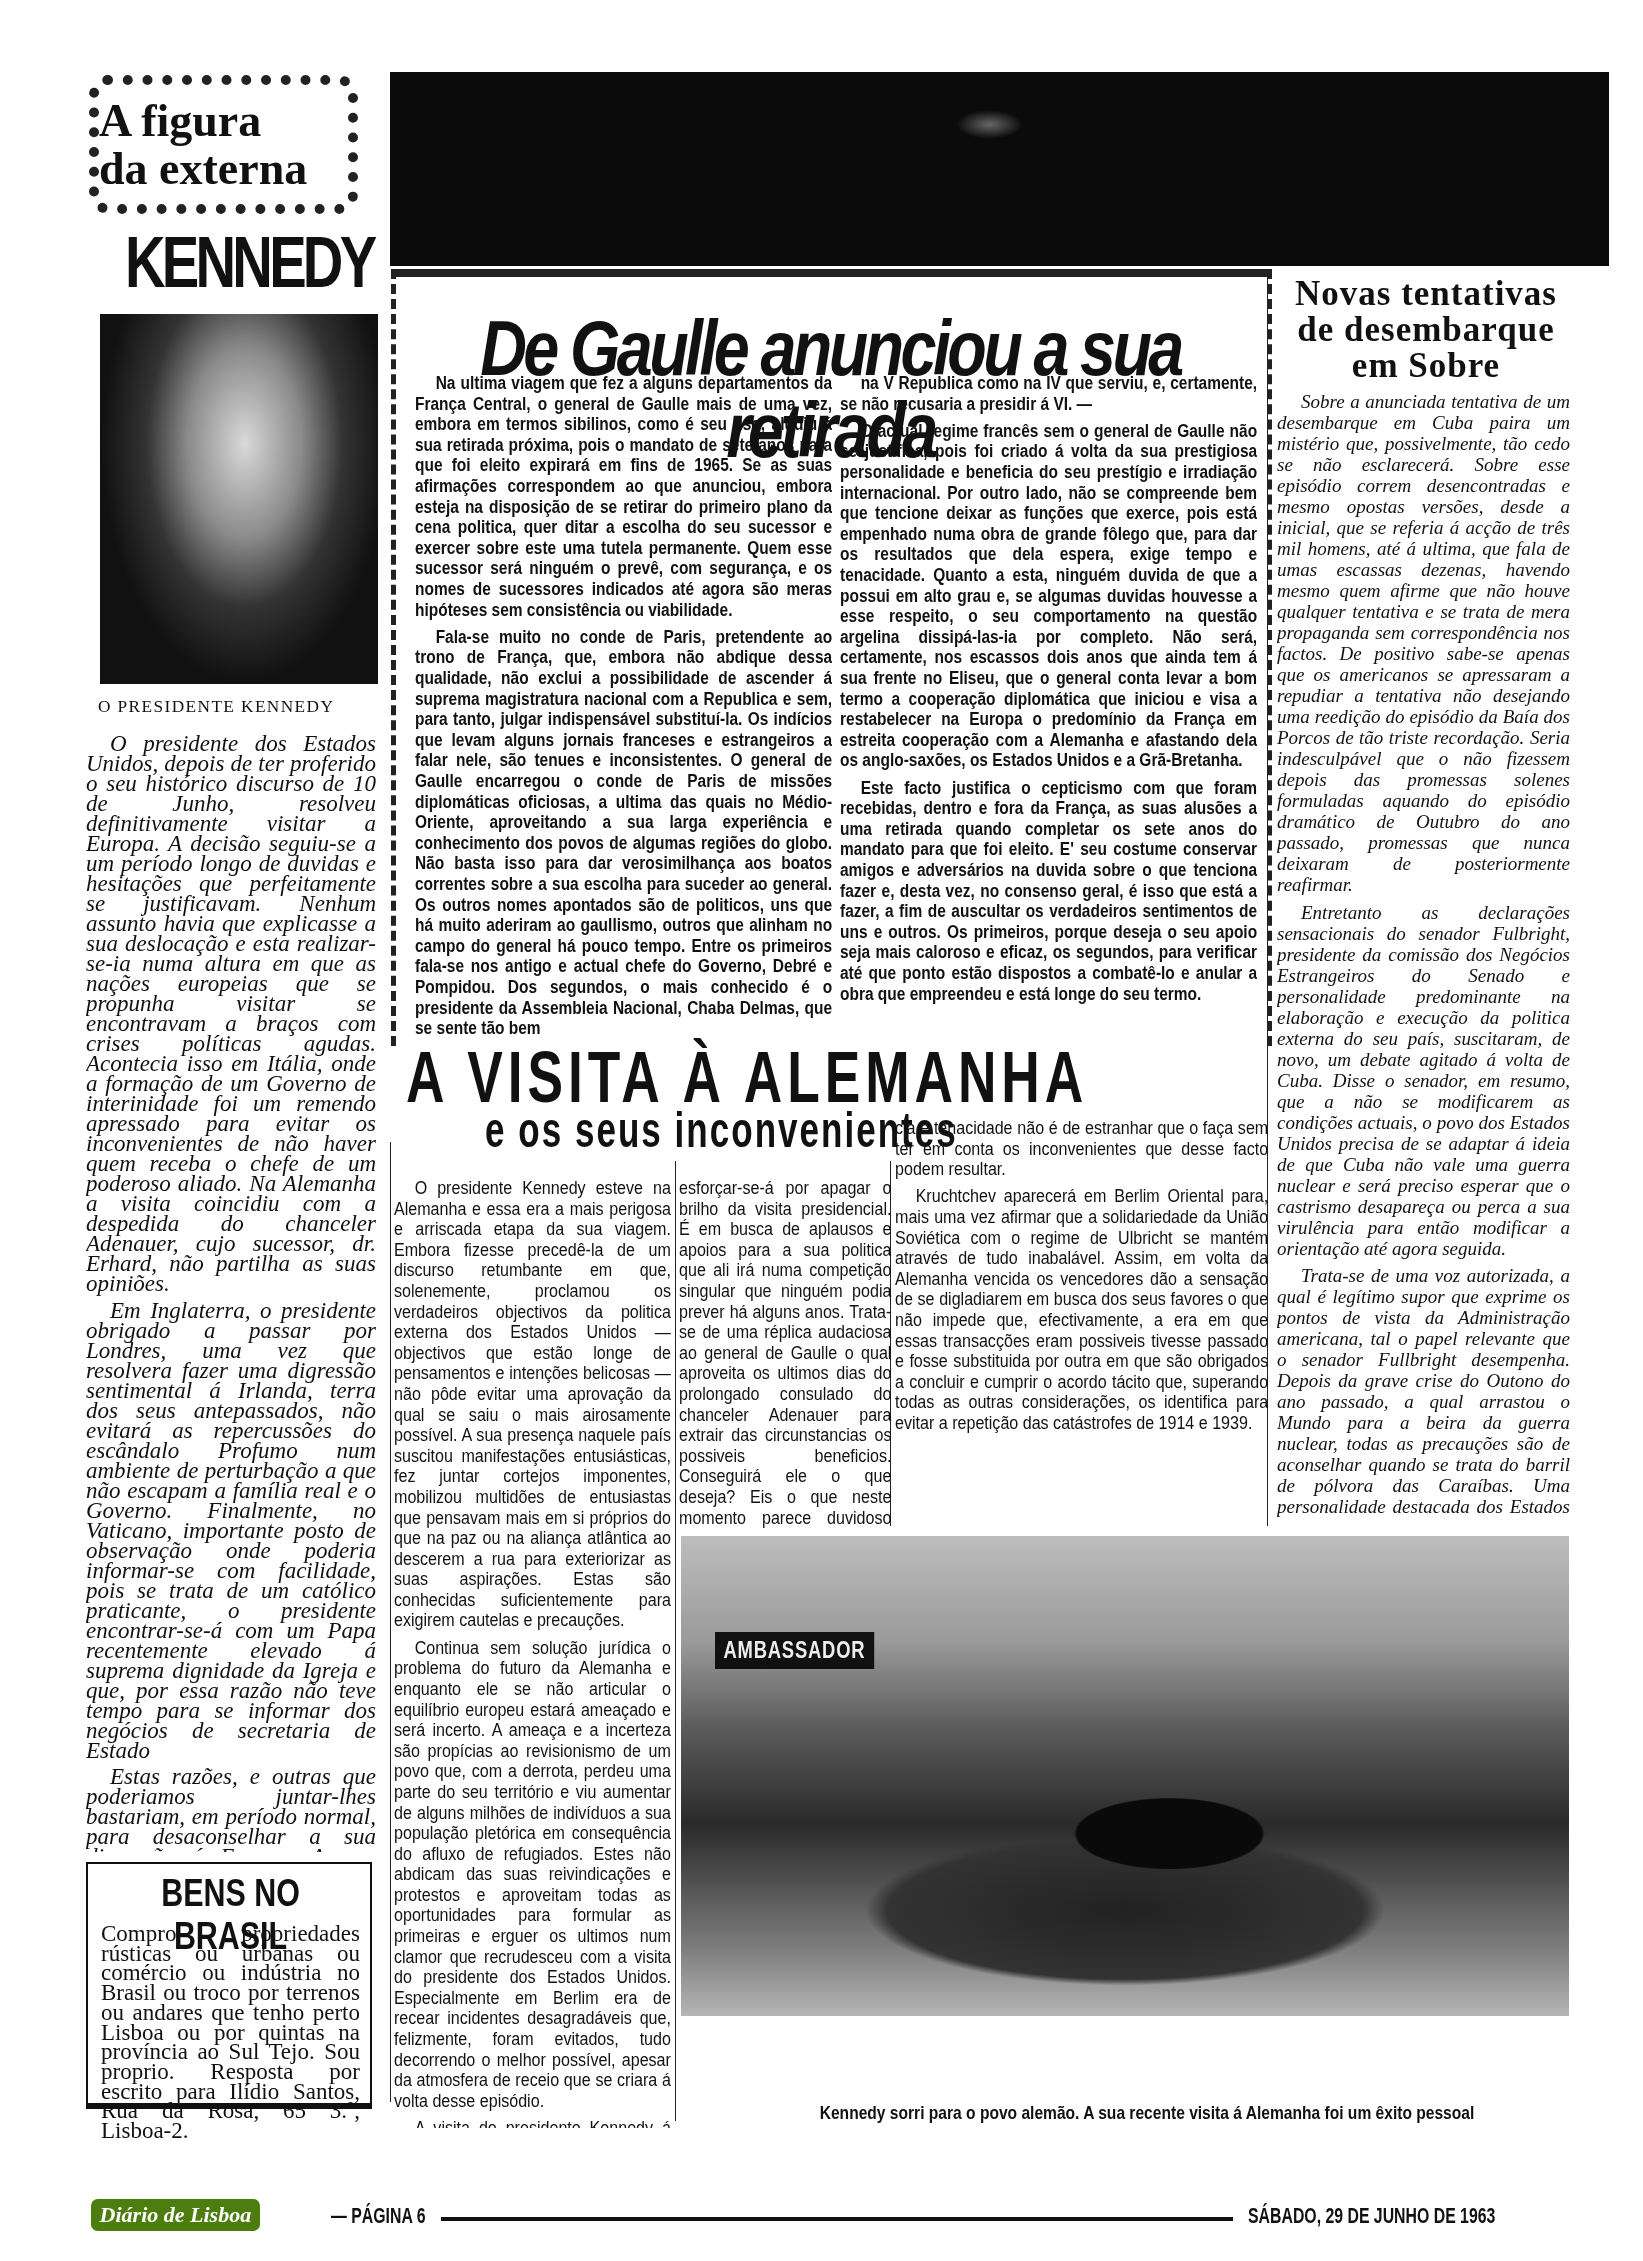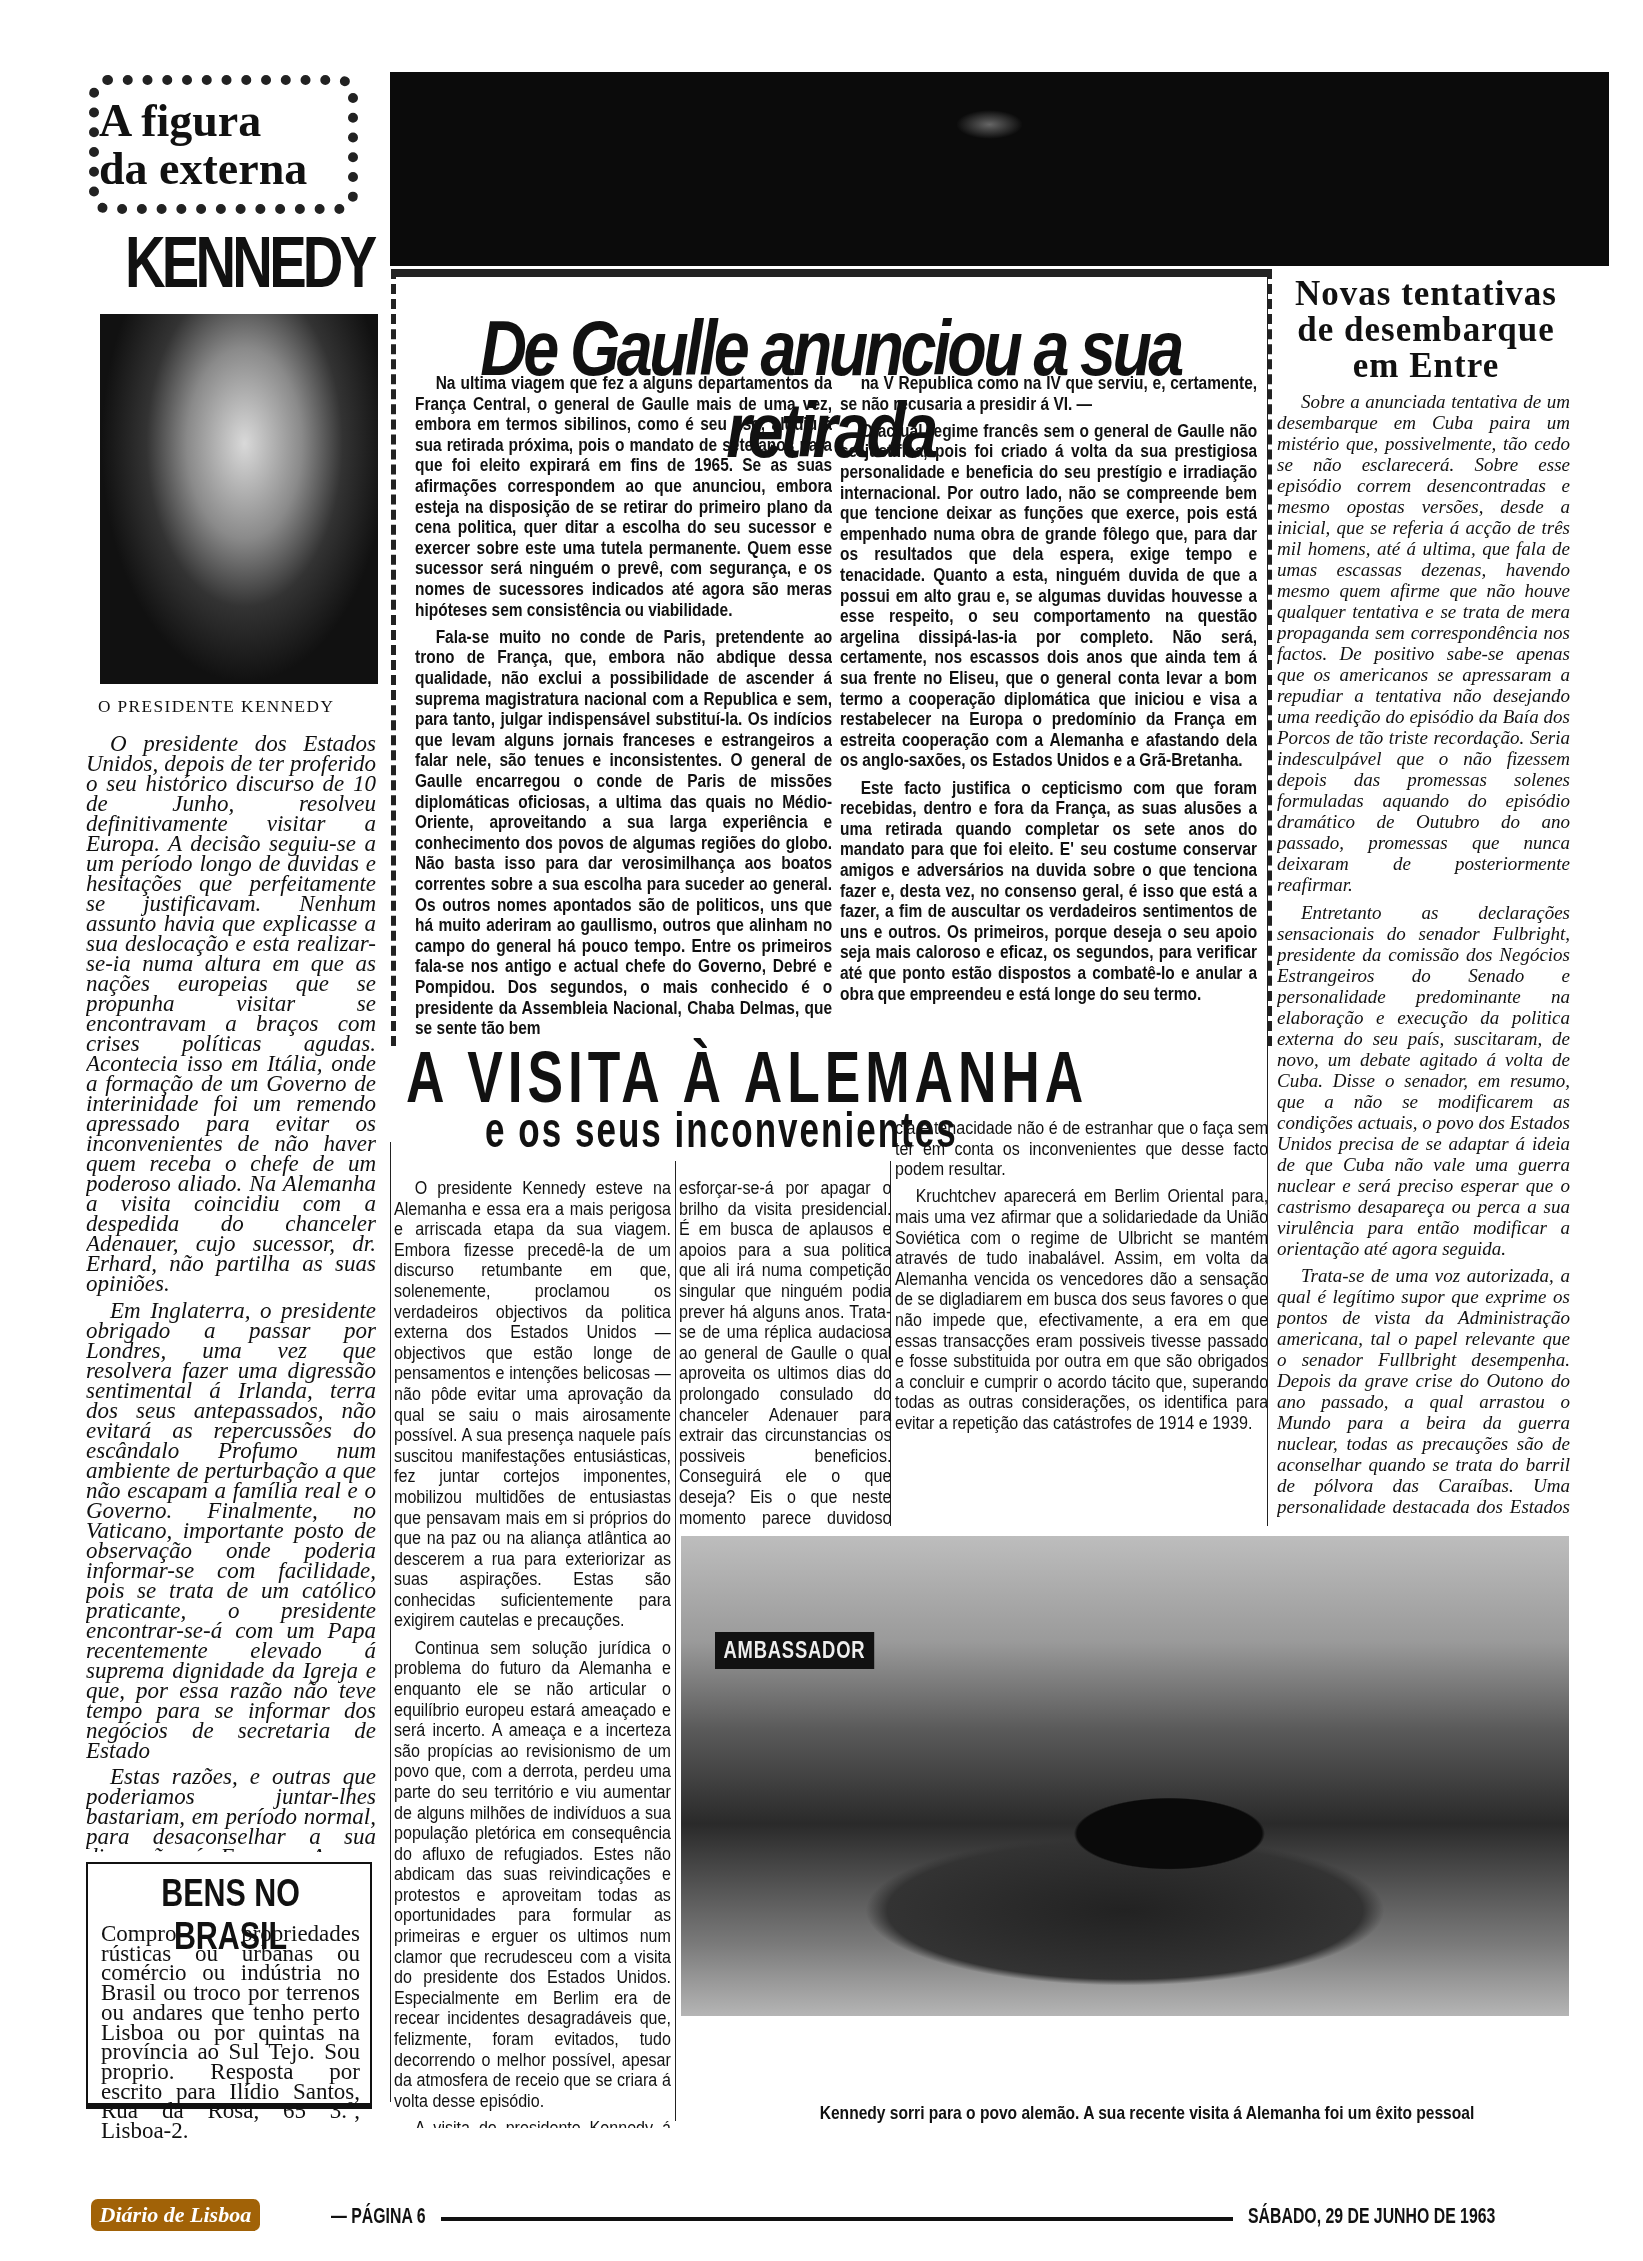--- a/index.html
+++ b/index.html
@@ -32,21 +32,21 @@
   #car-photo{left:681px;top:1536px;width:888px;height:480px;background:
      radial-gradient(ellipse 154px 58px at 55% 62%,#0a0a0a 0,#0a0a0a 60%,transparent 62%),
      radial-gradient(ellipse 432px 125px at 50% 78%,#222 0,#333 55%,transparent 60%),
      linear-gradient(180deg,#bdbdbd 0,#9a9a9a 22%,#5b5b5b 40%,#2a2a2a 60%,#7a7a7a 85%,#b5b5b5 100%);}
   #ambassador{left:715px;top:1632px;padding:4.8px 10.6px;background:#111;color:#eee;font-family:"Liberation Sans",sans-serif;font-weight:bold;font-size:23px;letter-spacing:1px;transform:scaleX(0.8);transform-origin:left;}
   #car-caption{left:739px;top:2102px;width:816px;text-align:center;font-family:"Liberation Sans",sans-serif;font-weight:bold;font-size:19px;transform:scaleX(0.82);transform-origin:center;}
   
   #bens-box{left:86px;top:1862px;width:286px;height:247px;border:2.9px solid #111;border-bottom:6.7px solid #111;box-sizing:border-box;}
   #bens-title{left:96px;top:1871px;width:269px;text-align:center;font-family:"Liberation Sans",sans-serif;font-weight:bold;font-size:39px;letter-spacing:0;transform:scaleX(0.78);transform-origin:center;line-height:43px;}
   #bens-text{left:101px;top:1924px;width:259px;font-weight:normal;font-size:23px;line-height:19.7px;}
-  #masthead{left:91px;top:2199px;padding:2.9px 8.6px;background:#a16207;color:#fff;border-radius:6.7px;font-family:"Liberation Serif",serif;font-weight:bold;font-style:italic;font-size:22px;}
+  #masthead{left:91px;top:2199px;padding:2.9px 8.6px;background:#4d7c0f;color:#fff;border-radius:6.7px;font-family:"Liberation Serif",serif;font-weight:bold;font-style:italic;font-size:22px;}
   #footer-page{left:331px;top:2203px;font-family:"Liberation Sans",sans-serif;font-weight:bold;font-size:22px;transform:scaleX(0.72);transform-origin:left;}
   #footer-rule{left:441px;top:2217px;width:792px;height:3.8px;background:#111;}
   #footer-date{left:1248px;top:2203px;font-family:"Liberation Sans",sans-serif;font-weight:bold;font-size:22px;transform:scaleX(0.72);transform-origin:left;white-space:nowrap;}
   p{margin:0 0 6.7px 0;text-indent:24px;}
 </style>
 </head>
 <body>
 
 <div id="figura-box" class="abs">
   <span>A figura</span>
@@ -76,21 +76,21 @@
 </div>
 <div class="abs dgcol just" style="left:840px;top:373px;width:485px;height:662px;overflow:hidden;">
   <p>na V Republica como na IV que serviu, e, certamente, se não recusaria a presidir á VI. —</p>
   <p>O actual regime francês sem o general de Gaulle não se justifica, pois foi criado á volta da sua prestigiosa personalidade e beneficia do seu prestígio e irradiação internacional. Por outro lado, não se compreende bem que tencione deixar as funções que exerce, pois está empenhado numa obra de grande fôlego que, para dar os resultados que dela espera, exige tempo e tenacidade. Quanto a esta, ninguém duvida de que a possui em alto grau e, se algumas duvidas houvesse a esse respeito, o seu comportamento na questão argelina dissipá-las-ia por completo. Não será, certamente, nos escassos dois anos que ainda tem á sua frente no Eliseu, que o general conta levar a bom termo a cooperação diplomática que iniciou e visa a restabelecer na Europa o predomínio da França em estreita cooperação com a Alemanha e afastando dela os anglo-saxões, os Estados Unidos e a Grã-Bretanha.</p>
   <p>Este facto justifica o cepticismo com que foram recebidas, dentro e fora da França, as suas alusões a uma retirada quando completar os sete anos do mandato para que foi eleito. E' seu costume conservar amigos e adversários na duvida sobre o que tenciona fazer e, desta vez, no consenso geral, é isso que está a fazer, a fim de auscultar os verdadeiros sentimentos de uns e outros. Os primeiros, porque deseja o seu apoio seja mais caloroso e eficaz, os segundos, para verificar até que ponto estão dispostos a combatê-lo e anular a obra que empreendeu e está longe do seu termo.</p>
 </div>
 
 <div id="cuba-title" class="abs">
   <div>Novas tentativas</div>
   <div>de desembarque</div>
-  <div>em Entre</div>
+  <div>em Sobre</div>
 </div>
 <div class="abs rcol just" style="top:391px;height:1128px;overflow:hidden;">
   <p>Sobre a anunciada tentativa de um desembarque em Cuba paira um mistério que, possivelmente, tão cedo se não esclarecerá. Sobre esse episódio correm desencontradas e mesmo opostas versões, desde a inicial, que se referia á acção de três mil homens, até á ultima, que fala de umas escassas dezenas, havendo mesmo quem afirme que não houve qualquer tentativa e se trata de mera propaganda sem correspondência nos factos. De positivo sabe-se apenas que os americanos se apressaram a repudiar a tentativa não desejando uma reedição do episódio da Baía dos Porcos de tão triste recordação. Seria indesculpável que o não fizessem depois das promessas solenes formuladas aquando do episódio dramático de Outubro do ano passado, promessas que nunca deixaram de posteriormente reafirmar.</p>
   <p>Entretanto as declarações sensacionais do senador Fulbright, presidente da comissão dos Negócios Estrangeiros do Senado e personalidade predominante na elaboração e execução da politica externa do seu país, suscitaram, de novo, um debate agitado á volta de Cuba. Disse o senador, em resumo, que a não se modificarem as condições actuais, o povo dos Estados Unidos precisa de se adaptar á ideia de que Cuba não vale uma guerra nuclear e será preciso esperar que o castrismo desapareça ou perca a sua virulência para então modificar a orientação até agora seguida.</p>
   <p>Trata-se de uma voz autorizada, a qual é legítimo supor que exprime os pontos de vista da Administração americana, tal o papel relevante que o senador Fullbright desempenha. Depois da grave crise do Outono do ano passado, a qual arrastou o Mundo para a beira da guerra nuclear, todas as precauções são de aconselhar quando se trata do barril de pólvora das Caraíbas. Uma personalidade destacada dos Estados Unidos já chamou a Cuba a União Soviética do Ocidente. A expressão é falsa e excessiva sendo de aconselhar que se faça tudo para evitar que corresponda a um facto.</p>
 </div>
 
 <div id="alemanha-title" class="abs">A VISITA À ALEMANHA</div>
 <div id="alemanha-sub" class="abs">e os seus inconvenientes</div>
 <div class="vrule" style="left:390px;top:1142px;height:960px;"></div>

